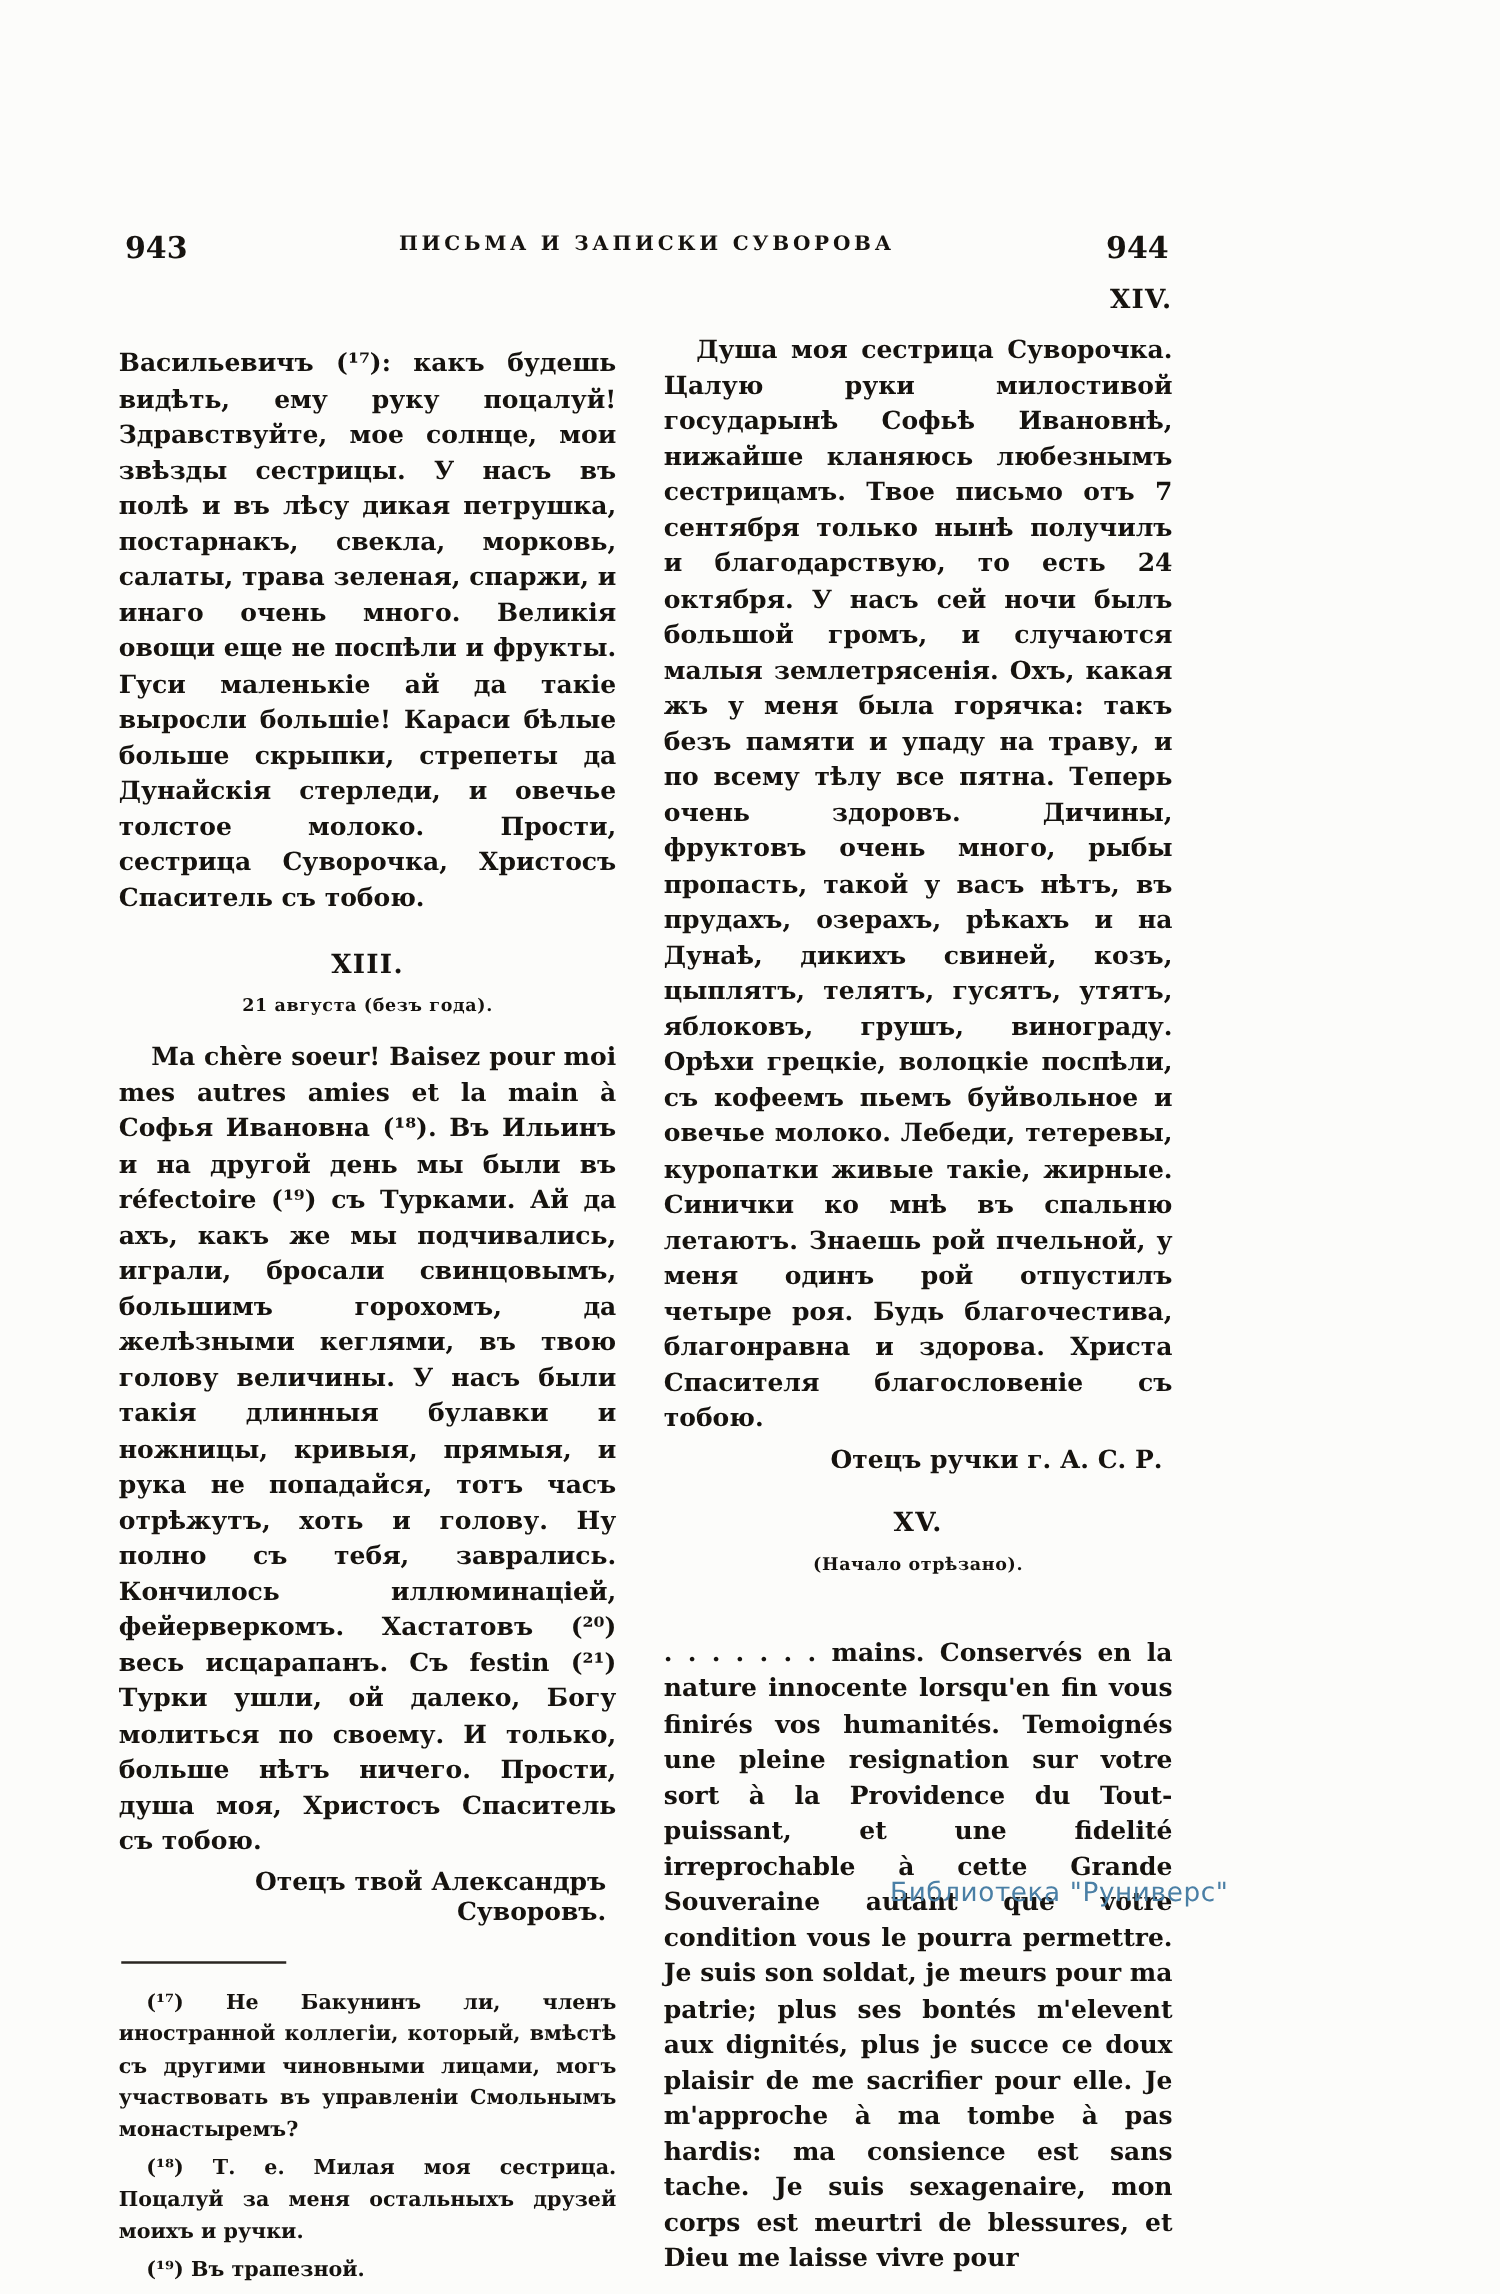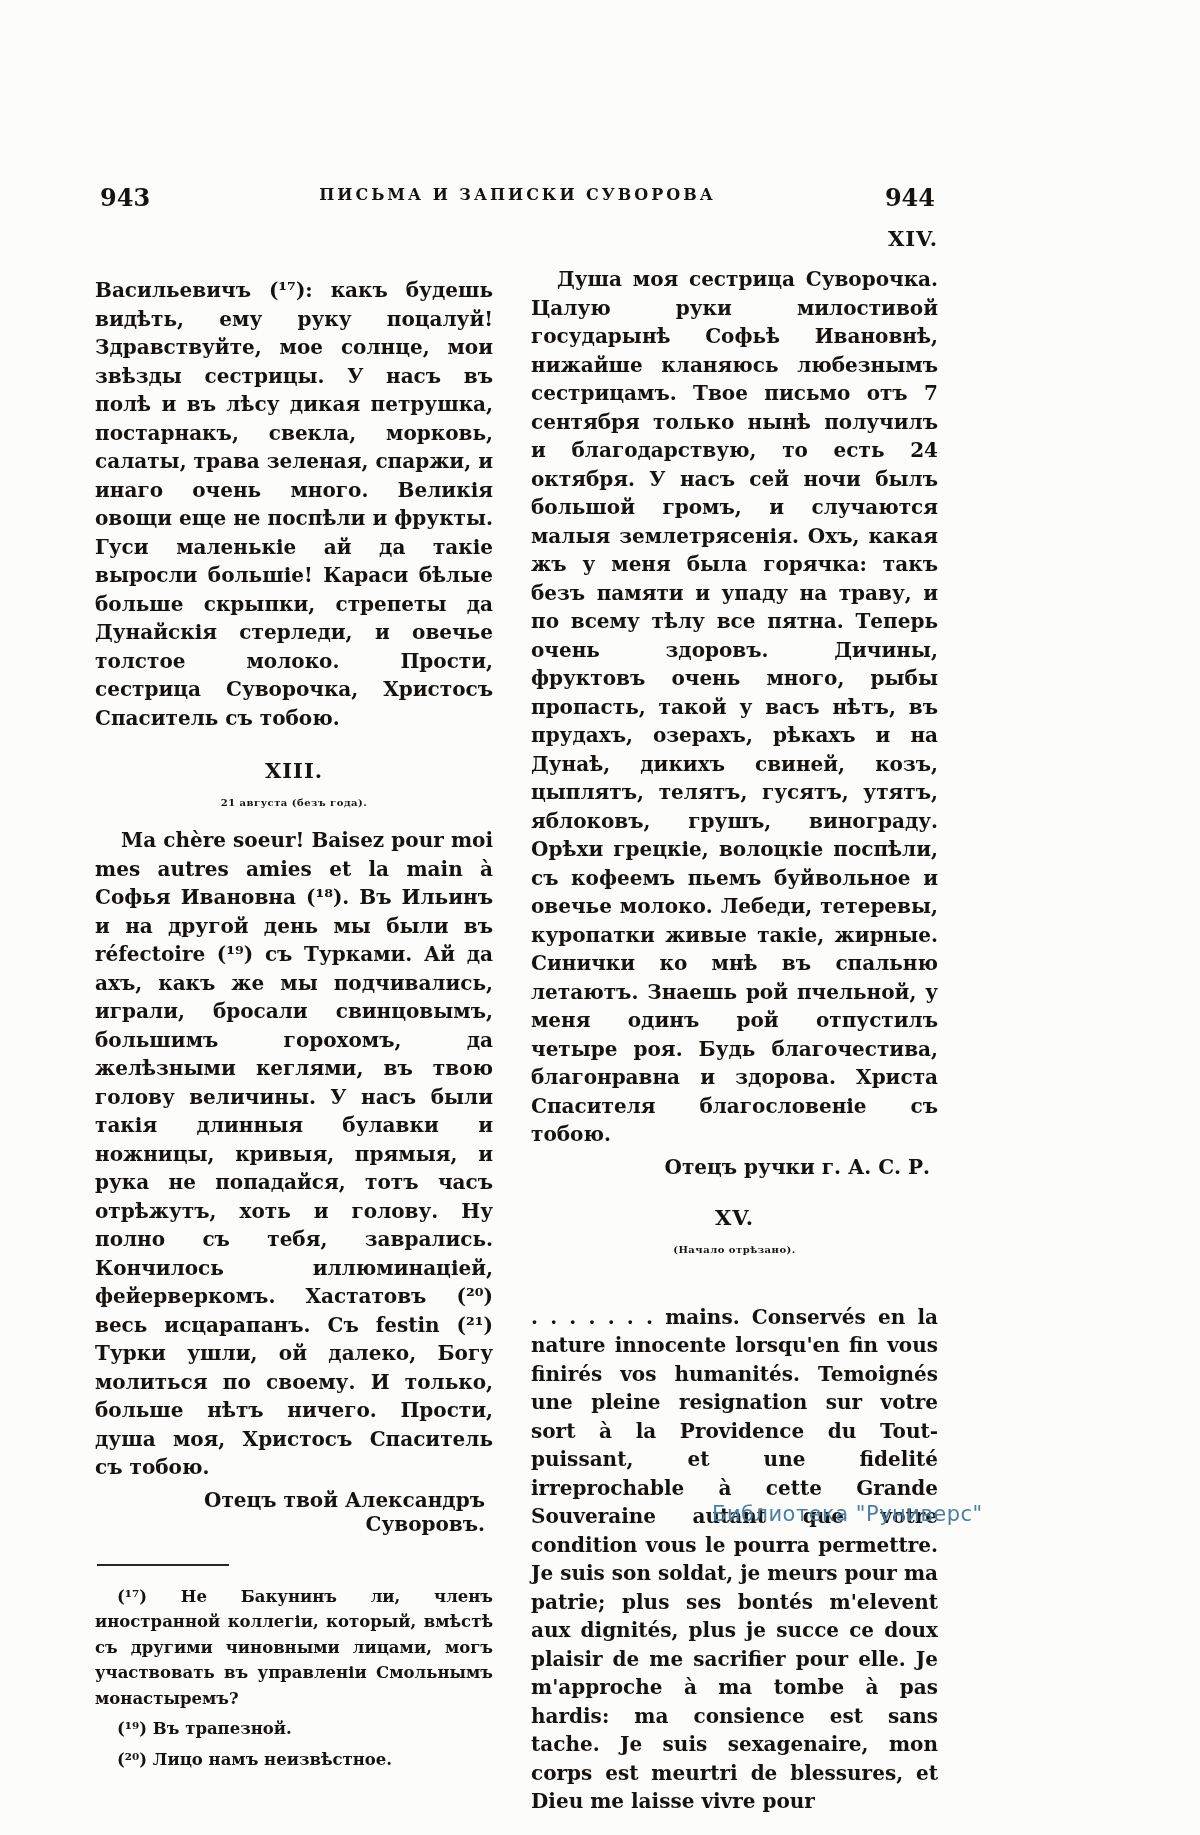--- a/index.html
+++ b/index.html
@@ -45,21 +45,21 @@
   }
 
   .section-heading {
     font-size:21px; font-weight:bold;
     text-align:center; letter-spacing:1px;
     margin:26px 0 14px 0;
   }
   .section-heading.first { margin-top:4px;text-align:right; }
 
   .dateline, .note-center {
-    font-size:10px; font-weight:600;
+    font-size:14px; font-weight:600;
     text-align:center;
     margin:0 0 18px 0;
     letter-spacing:0.5px;
   }
 
   .footnote-rule {
     width:132px; height:0;
     border-top:2px solid #2a2622;
     margin:28px 0 18px 2px;
   }
@@ -90,20 +90,21 @@
     <p class="body-par no-indent">Васильевичъ (¹⁷): какъ будешь видѣть, ему руку поцалуй! Здравствуйте, мое солнце, мои звѣзды сестрицы. У насъ въ полѣ и въ лѣсу дикая петрушка, постарнакъ, свекла, морковь, салаты, трава зеленая, спаржи, и инаго очень много. Великія овощи еще не поспѣли и фрукты. Гуси маленькіе ай да такіе выросли большіе! Караси бѣлые больше скрыпки, стрепеты да Дунайскія стерледи, и овечье толстое молоко. Прости, сестрица Суворочка, Христосъ Спаситель съ тобою.</p>
 
     <h2 class="section-heading">XIII.</h2>
     <p class="dateline">21 августа (безъ года).</p>
     <p class="body-par indent">Ma chère soeur! Baisez pour moi mes autres amies et la main à Софья Ивановна (¹⁸). Въ Ильинъ и на другой день мы были въ réfectoire (¹⁹) съ Турками. Ай да ахъ, какъ же мы подчивались, играли, бросали свинцовымъ, большимъ горохомъ, да желѣзными кеглями, въ твою голову величины. У насъ были такія длинныя булавки и ножницы, кривыя, прямыя, и рука не попадайся, тотъ часъ отрѣжутъ, хоть и голову. Ну полно съ тебя, заврались. Кончилось иллюминаціей, фейерверкомъ. Хастатовъ (²⁰) весь исцарапанъ. Съ festin (²¹) Турки ушли, ой далеко, Богу молиться по своему. И только, больше нѣтъ ничего. Прости, душа моя, Христосъ Спаситель съ тобою.</p>
     <p class="signature">Отецъ твой Александръ Суворовъ.</p>
 
     <div class="footnote-rule"></div>
     <div class="footnotes">
       <p class="footnote">(¹⁷) Не Бакунинъ ли, членъ иностранной коллегіи, который, вмѣстѣ съ другими чиновными лицами, могъ участвовать въ управленіи Смольнымъ монастыремъ?</p>
+      <p class="footnote">(¹⁸) Т. е. Милая моя сестрица. Поцалуй за меня остальныхъ друзей моихъ и ручки.</p>
       <p class="footnote">(¹⁹) Въ трапезной.</p>
       <p class="footnote">(²⁰) Лицо намъ неизвѣстное.</p>
 
     </div>
   </div>
 
   <div class="col col-right">
     <h2 class="section-heading first">XIV.</h2>
     <p class="body-par indent">Душа моя сестрица Суворочка. Цалую руки милостивой государынѣ Софьѣ Ивановнѣ, нижайше кланяюсь любезнымъ сестрицамъ. Твое письмо отъ 7 сентября только нынѣ получилъ и благодарствую, то есть 24 октября. У насъ сей ночи былъ большой громъ, и случаются малыя землетрясенія. Охъ, какая жъ у меня была горячка: такъ безъ памяти и упаду на траву, и по всему тѣлу все пятна. Теперь очень здоровъ. Дичины, фруктовъ очень много, рыбы пропасть, такой у васъ нѣтъ, въ прудахъ, озерахъ, рѣкахъ и на Дунаѣ, дикихъ свиней, козъ, цыплятъ, телятъ, гусятъ, утятъ, яблоковъ, грушъ, винограду. Орѣхи грецкіе, волоцкіе поспѣли, съ кофеемъ пьемъ буйвольное и овечье молоко. Лебеди, тетеревы, куропатки живые такіе, жирные. Синички ко мнѣ въ спальню летаютъ. Знаешь рой пчельной, у меня одинъ рой отпустилъ четыре роя. Будь благочестива, благонравна и здорова. Христа Спасителя благословеніе съ тобою.</p>
     <p class="signature">Отецъ ручки г. А. С. Р.</p>

